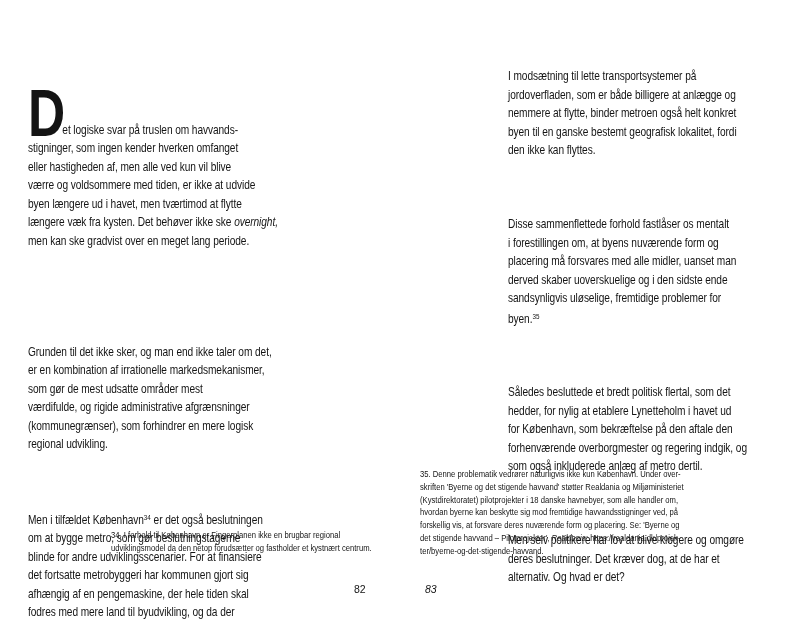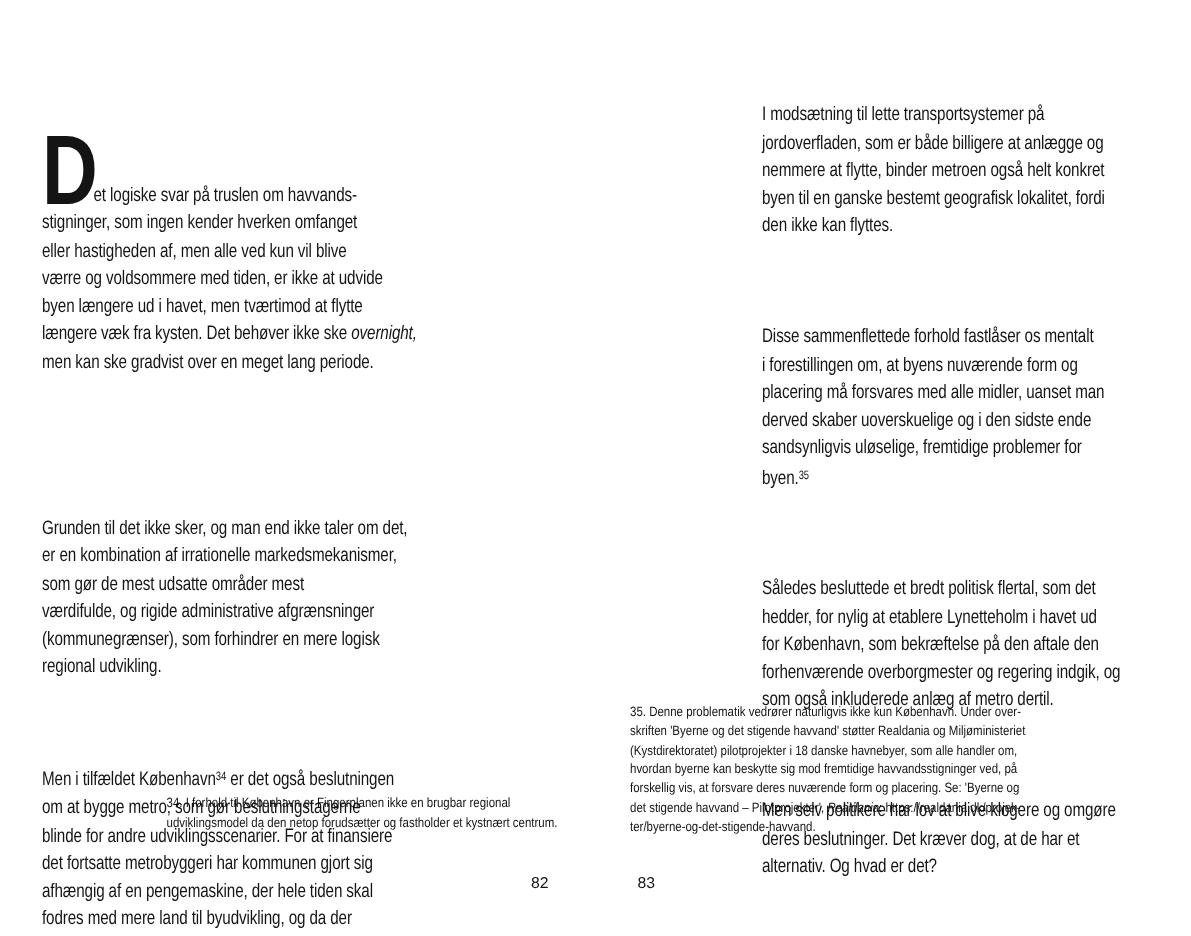--- a/index.html
+++ b/index.html
@@ -52,21 +52,21 @@
   }
   .footnote-left  { left: 111px; top: 529px; width: 330px; }
   .footnote-right { left: 420px; top: 468px; width: 360px; }
   .page-number {
     position: absolute;
     top: 583px;
     font-size: 10.5px;
     letter-spacing: 0;
   }
   .page-number-left  { left: 354px; }
-  .page-number-right { left: 425px; }
+  .page-number-right { left: 425px; font-style: italic; }
   .italic { font-style: italic; }
   .sup {
     font-size: 0.62em;
     vertical-align: 0.45em;
     letter-spacing: 0;
   }
 </style>
 </head>
 <body style="background: rgb(255, 255, 255);">
 

